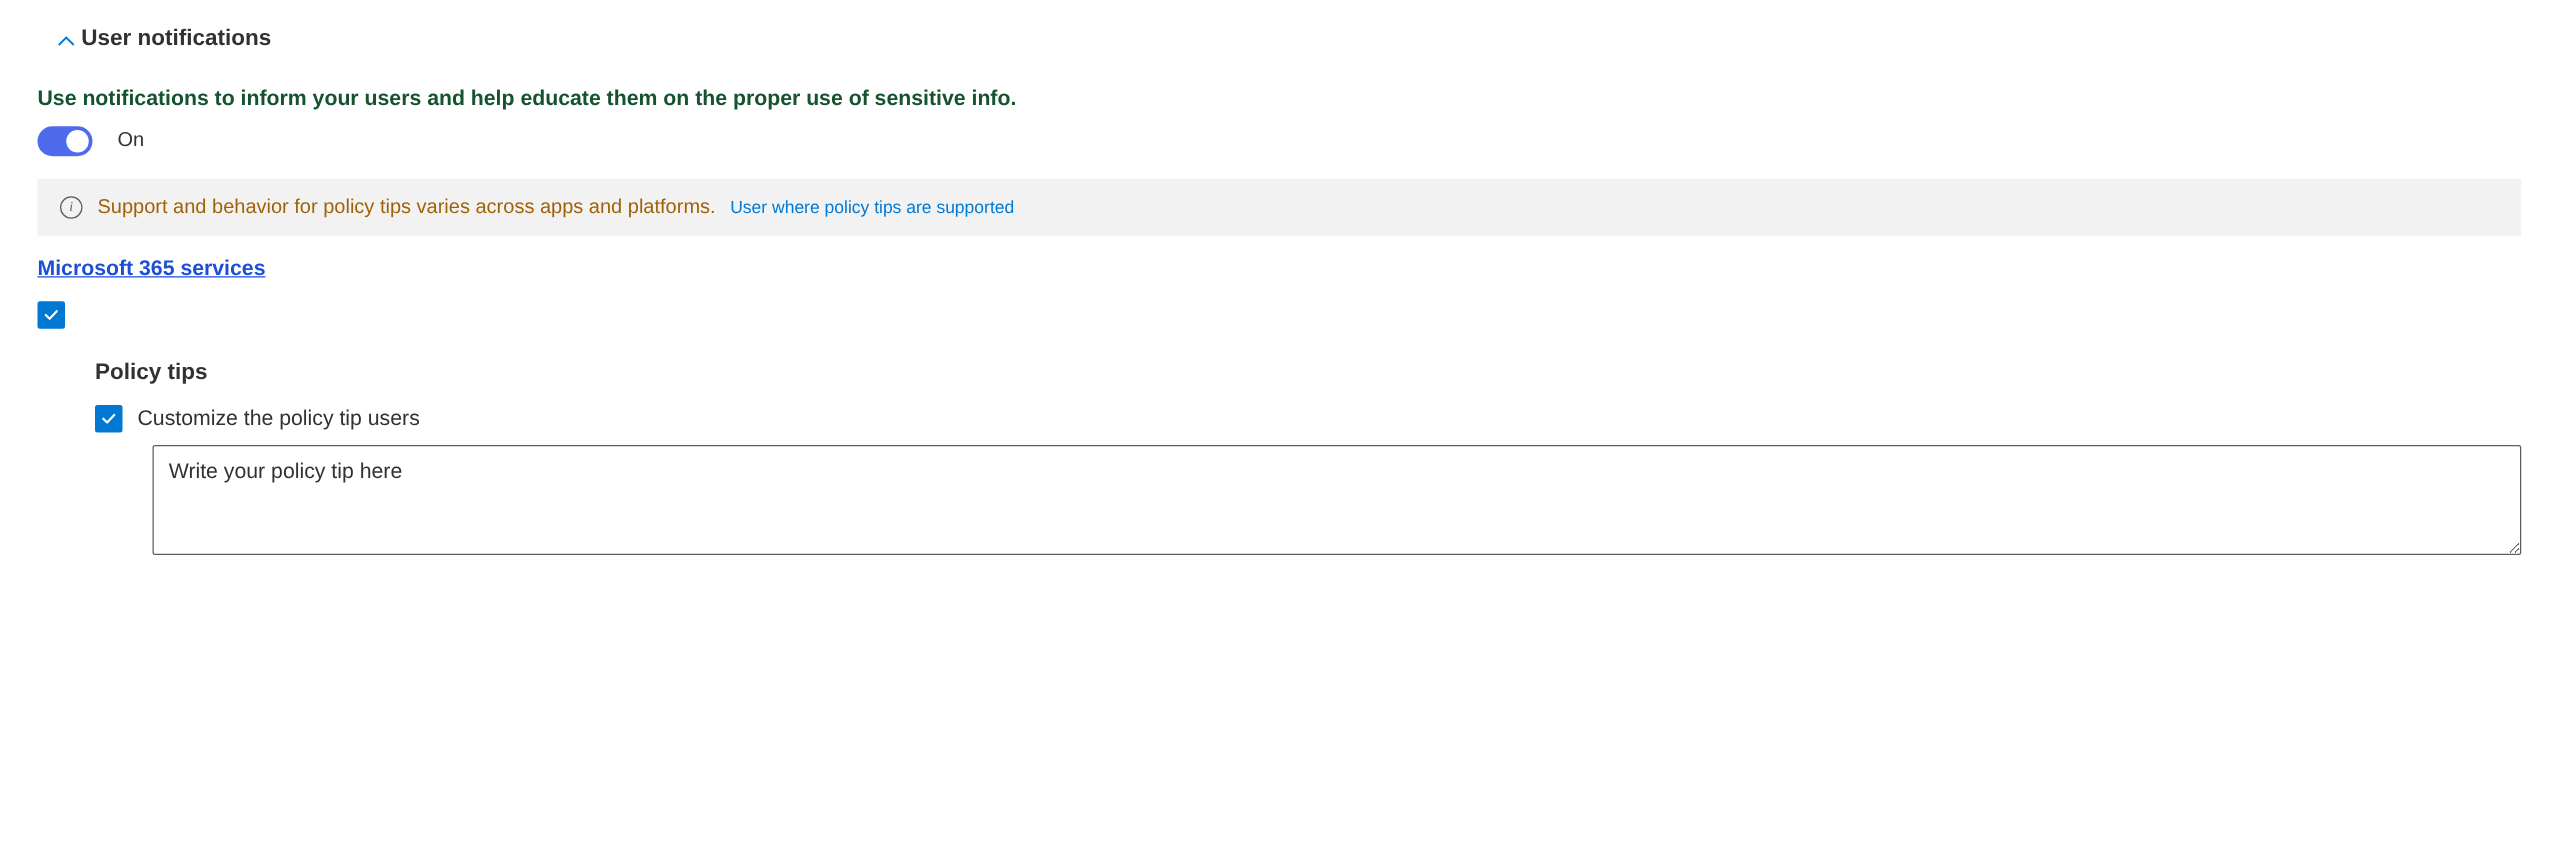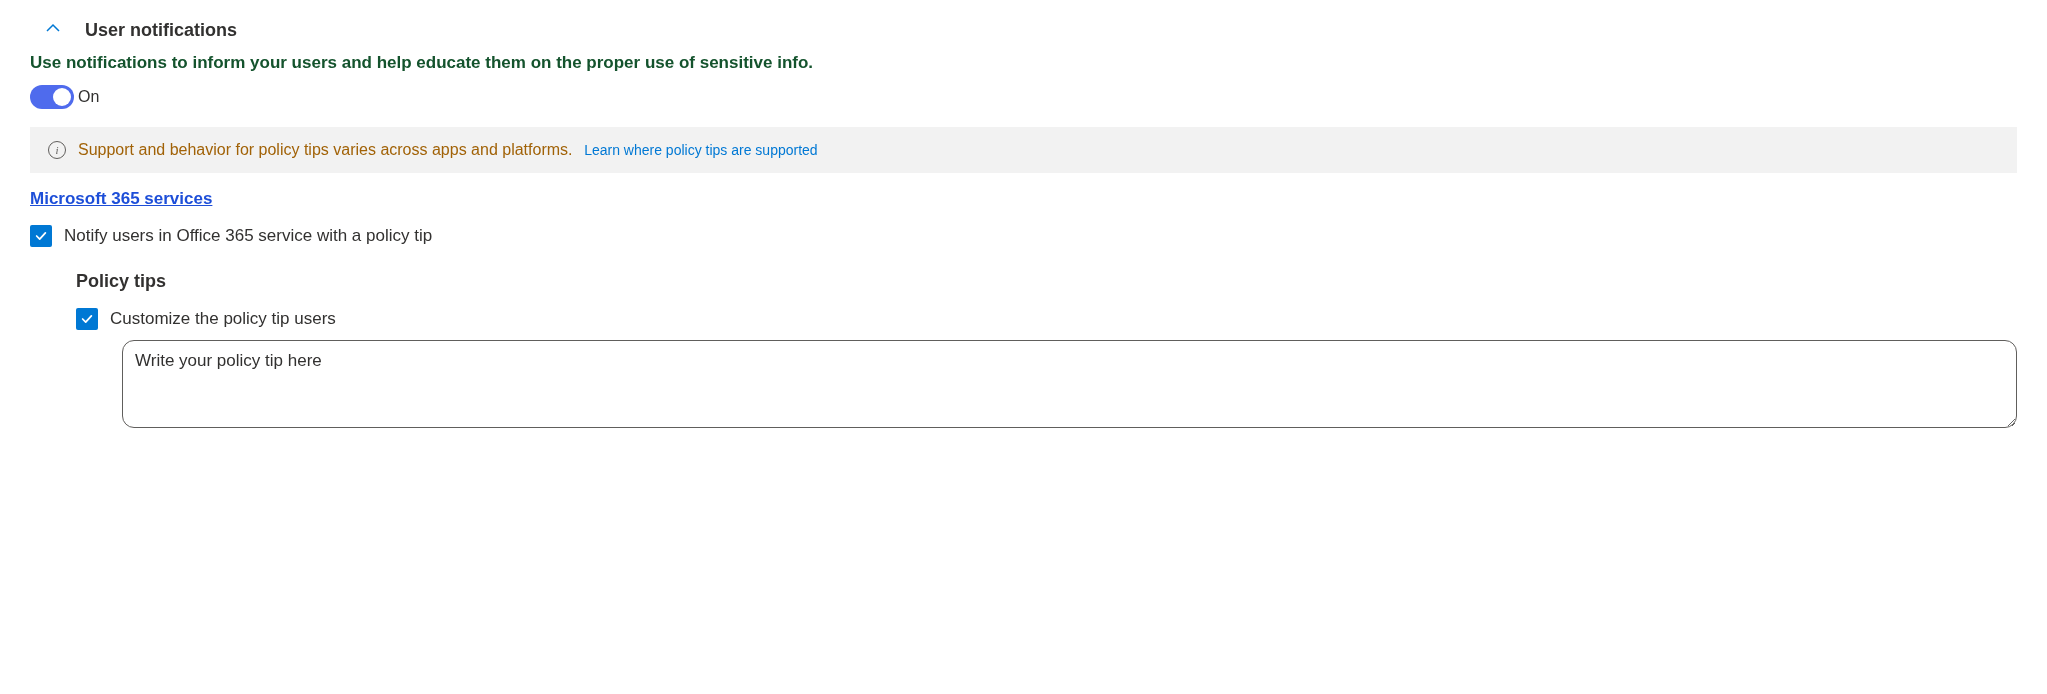--- a/index.html
+++ b/index.html
@@ -11,23 +11,23 @@
     body {
       font-family: 'Segoe UI', -apple-system, BlinkMacSystemFont, sans-serif;
       font-size: 14px;
       color: #323130;
       background: #fff;
       padding: 20px 30px;
     }
 
     .section-header {
       display: flex;
-      align-items: flex-start;
-      gap: 24px;
-      margin-bottom: 12px;
+      align-items: flex-end;
+      gap: 4px;
+      margin-bottom: 28px;
       margin-left: 15px;
     }
 
     .chevron {
       color: #0078d4;
       display: flex;
       align-items: center;
       cursor: pointer;
     }
 
@@ -40,21 +40,21 @@
     .description {
       font-weight: 600;
       font-size: 17px;
       color: #14532d;
       margin-bottom: 12px;
     }
 
     .toggle-row {
       display: flex;
       align-items: center;
-      gap: 4px;
+      gap: 20px;
       margin-bottom: 18px;
     }
 
     .toggle {
       width: 44px;
       height: 24px;
       background: #4f6bed;
       border-radius: 12px;
       position: relative;
       cursor: pointer;
@@ -167,21 +167,21 @@
     }
 
     textarea {
       width: 100%;
       min-height: 88px;
       padding: 10px 12px;
       font-family: 'Segoe UI', -apple-system, BlinkMacSystemFont, sans-serif;
       font-size: 17px;
       color: #323130;
       border: 1px solid #605e5c;
-      border-radius: 12px;
+      border-radius: 2px;
       resize: both;
       outline: none;
     }
   </style>
 </head>
 <body>
 
 <div class="section-header">
   <span class="chevron">
     <svg width="16" height="16" viewBox="0 0 16 16" fill="none">
@@ -198,33 +198,32 @@
     <div class="toggle-knob"></div>
   </div>
   <span class="toggle-label">On</span>
 </div>
 
 <div class="info-bar">
   <div class="info-icon">i</div>
   <div>
     <span class="info-text">Support and behavior for policy tips varies across apps and platforms.</span>
     <span> &nbsp;</span>
-    <a class="info-link">Learn where policy tips are supported</a>
+    <a class="info-link">User where policy tips are supported</a>
   </div>
 </div>
 
 <div class="subsection-title">Microsoft 365 services</div>
 
 <div class="checkbox-row">
   <div class="checkbox">
     <svg viewBox="0 0 16 16">
       <path d="M3 8 L6.5 11.5 L13 4.5" stroke="#fff" stroke-width="2" fill="none" stroke-linecap="round" stroke-linejoin="round"></path>
     </svg>
   </div>
-  <span class="checkbox-label">Notify users in Office 365 service with a policy tip</span>
 </div>
 
 <div class="policy-tips-section">
   <div class="policy-tips-title">Policy tips</div>
 
   <div class="checkbox-row">
     <div class="checkbox">
       <svg viewBox="0 0 16 16">
         <path d="M3 8 L6.5 11.5 L13 4.5" stroke="#fff" stroke-width="2" fill="none" stroke-linecap="round" stroke-linejoin="round"></path>
       </svg>

